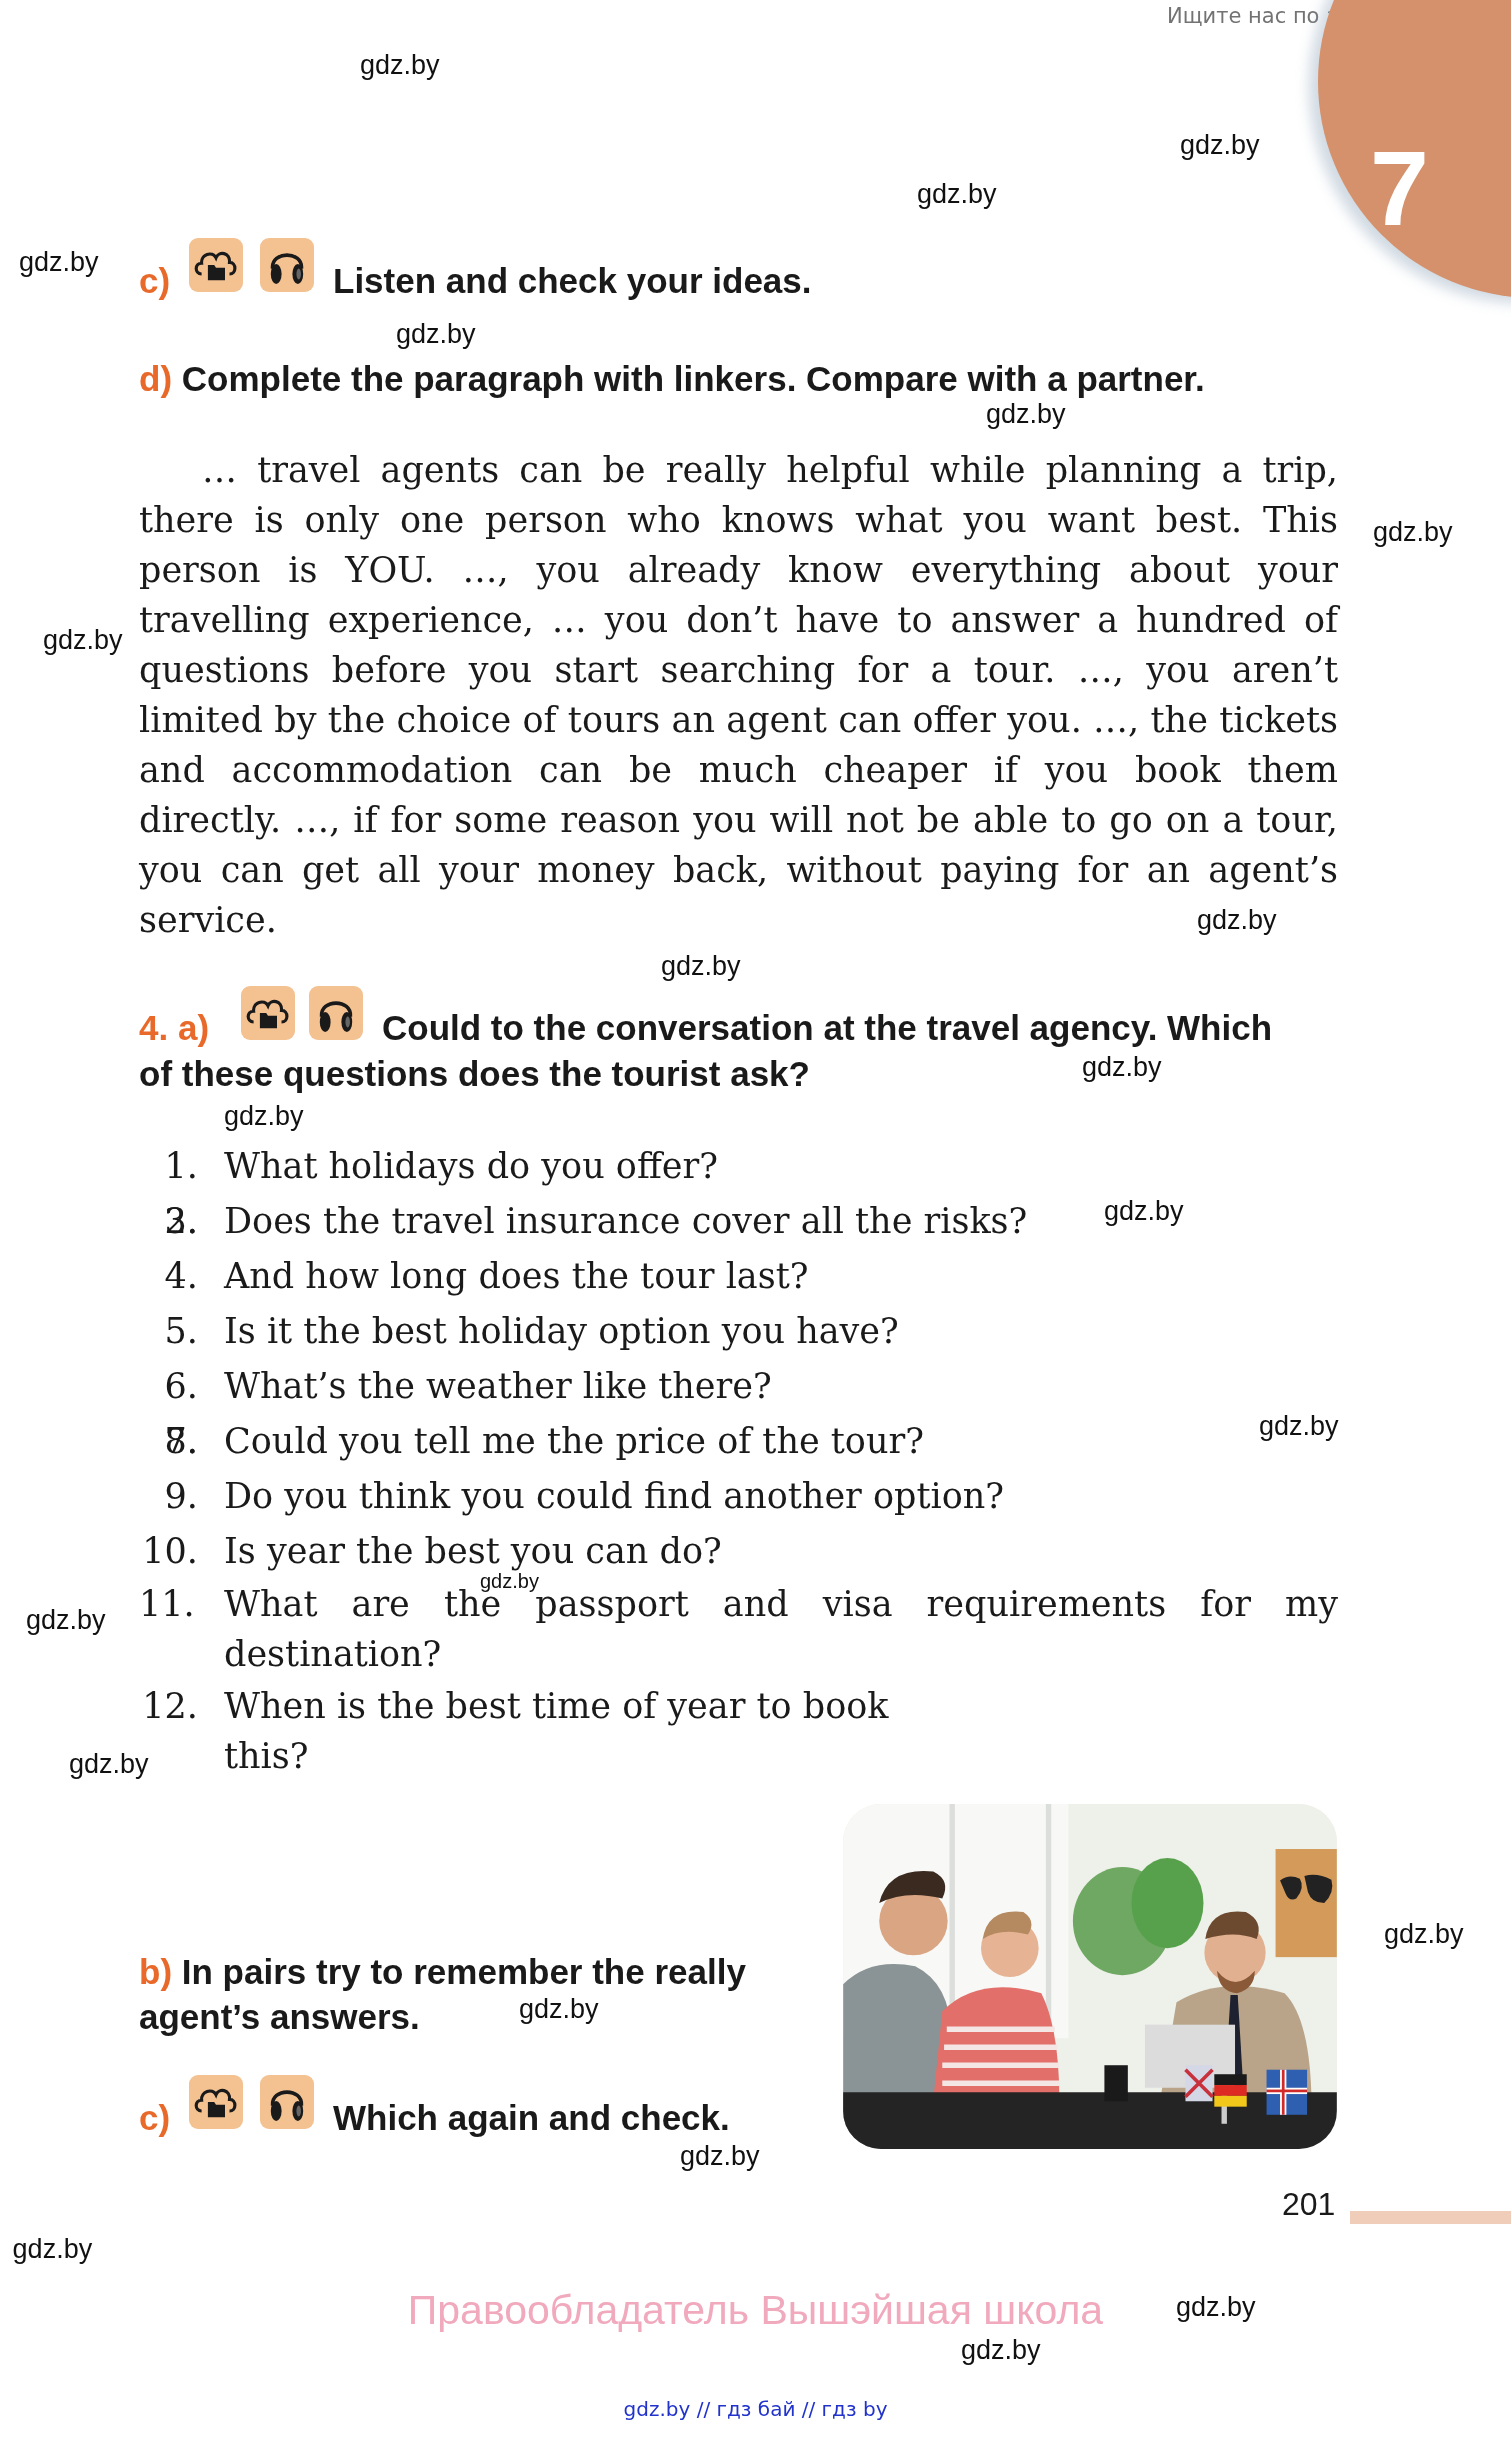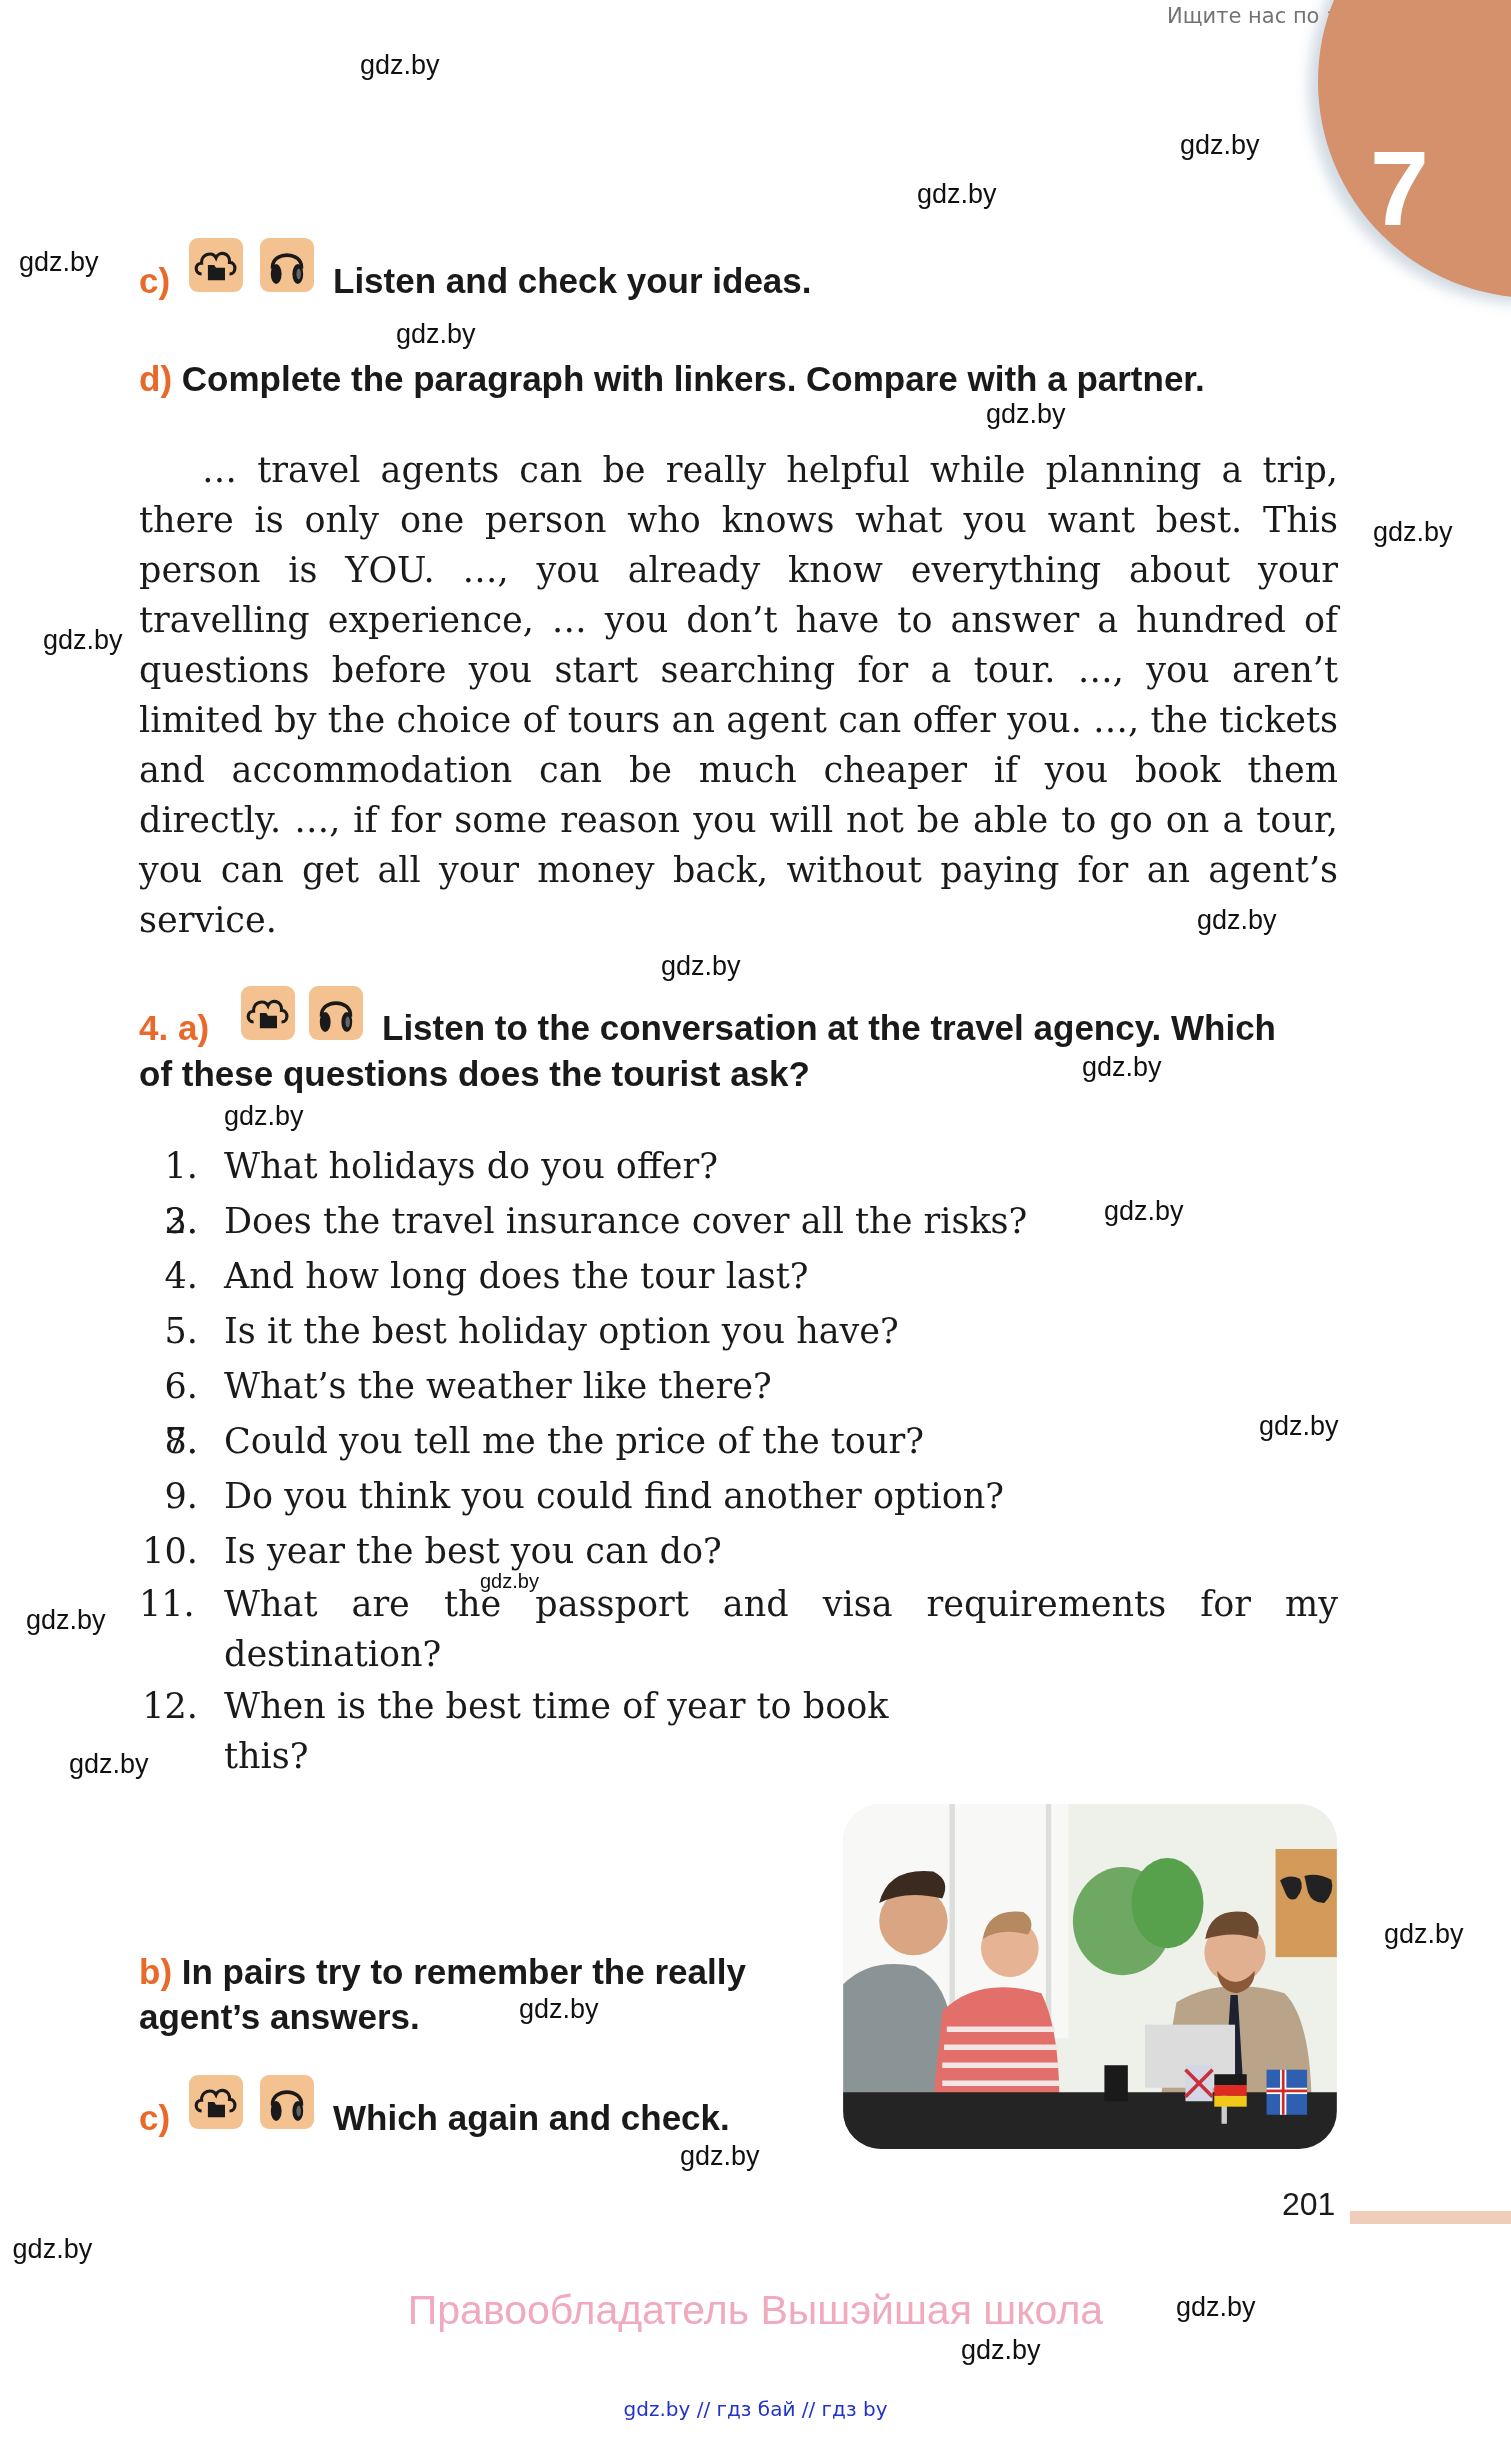--- a/index.html
+++ b/index.html
@@ -88,21 +88,21 @@
     </svg>
 </div>
 <div class="icon" style="left:309px;top:986px">
   <svg viewBox="0 0 60 60">
       <path d="M14 34 C12 14 48 14 46 34" fill="none" stroke="#1a1a1a" stroke-width="4"></path>
       <ellipse cx="18" cy="40" rx="6" ry="11" fill="#1a1a1a"></ellipse>
       <ellipse cx="42" cy="40" rx="6" ry="11" fill="#1a1a1a"></ellipse>
       <ellipse cx="43" cy="40" rx="2.5" ry="6" fill="#666"></ellipse>
     </svg>
 </div>
-<div class="task" style="left:382px;top:1010px">Listen to the conversation at the travel agency. Which</div>
+<div class="task" style="left:382px;top:1010px">Could to the conversation at the travel agency. Which</div>
 <div class="task" style="left:139px;top:1056px">of these questions does the tourist ask?</div>
 
 <div class="qlist">
   <div class="q"><span class="num">1.</span><span>What holidays do you offer?</span></div>
   <div class="q"><span class="num">2.</span></div>
   <div class="q"><span class="num">3.</span><span>Does the travel insurance cover all the risks?</span></div>
   <div class="q"><span class="num">4.</span><span>And how long does the tour last?</span></div>
   <div class="q"><span class="num">5.</span><span>Is it the best holiday option you have?</span></div>
   <div class="q"><span class="num">6.</span><span>What’s the weather like there?</span></div>
   <div class="q"><span class="num">7.</span></div>

